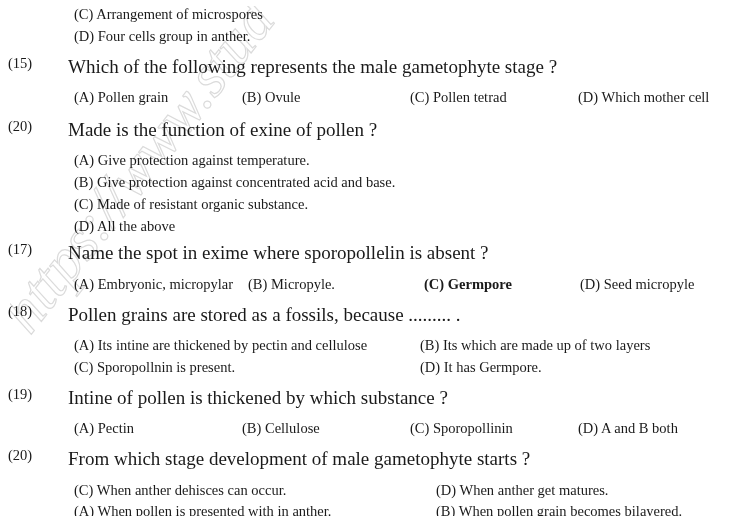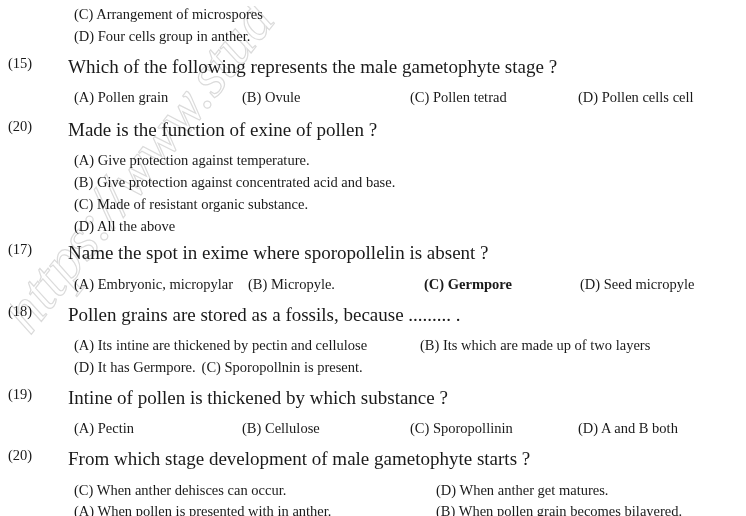--- a/index.html
+++ b/index.html
@@ -129,21 +129,21 @@
     <div class="q-head">
       <span class="q-num">(15)</span>
       <span class="q-text">Which of the following represents the male gametophyte stage ?</span>
     </div>
     <div class="spacer-7"></div>
     <div class="opts cols-4">
       <div class="opt-row">
         <span class="opt">(A) Pollen grain</span>
         <span class="opt">(B) Ovule</span>
         <span class="opt">(C) Pollen tetrad</span>
-        <span class="opt last">(D) Pollen cells cell</span>
+        <span class="opt last">(D) Which mother cell</span>
       </div>
     </div>
   </div>
 
   <div class="spacer-7"></div>
 
   <div class="q-block">
     <div class="q-head">
       <span class="q-num">(20)</span>
       <span class="q-text">Made is the function of exine of pollen ?</span>
@@ -190,22 +190,22 @@
       <span class="q-num">(18)</span>
       <span class="q-text">Pollen grains are stored as a fossils, because ......... .</span>
     </div>
     <div class="spacer-7"></div>
     <div class="opts cols-2">
       <div class="opt-row">
         <span class="opt">(A) Its intine are thickened by pectin and cellulose</span>
         <span class="opt last">(B) Its which are made up of two layers</span>
       </div>
       <div class="opt-row">
+        <span class="opt">(C) Sporopollnin is present.</span>
         <span class="opt last">(D) It has Germpore.</span>
-        <span class="opt">(C) Sporopollnin is present.</span>
       </div>
     </div>
   </div>
 
   <div class="spacer-5"></div>
 
   <div class="q-block">
     <div class="q-head">
       <span class="q-num">(19)</span>
       <span class="q-text">Intine of pollen is thickened by which substance ?</span>

